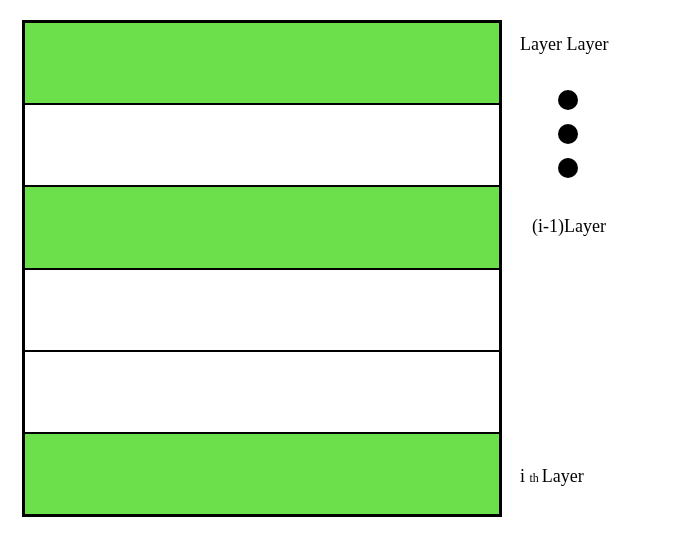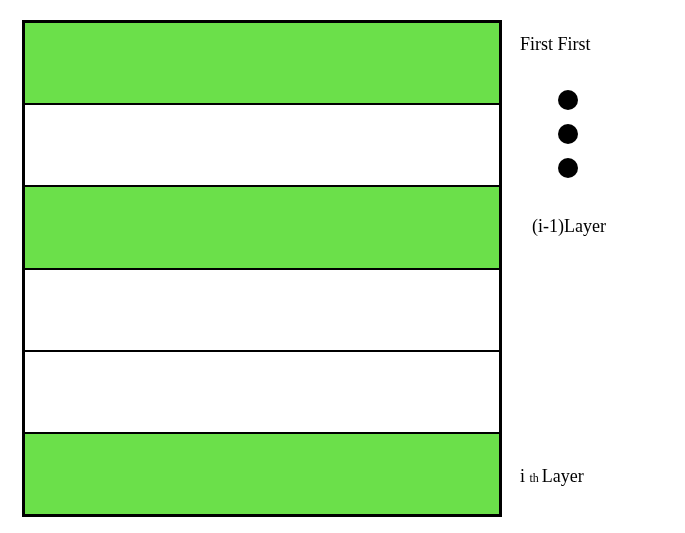--- a/index.html
+++ b/index.html
@@ -60,21 +60,21 @@
 <div class="diagram">
   <div class="row green"></div>
   <div class="row white"></div>
   <div class="row green"></div>
   <div class="row white"></div>
   <div class="row white"></div>
   <div class="row green"></div>
 </div>
 
 <div class="labels">
-  <div class="label-first">First First</div>
+  <div class="label-first">Layer Layer</div>
   <div class="dots">
     <div class="dot-icon"></div>
     <div class="dot-icon"></div>
     <div class="dot-icon"></div>
   </div>
   <div class="label-minus1">(i-1)Layer</div>
   <div class="label-ith">
     <span>i </span><span class="sub">th </span><span>Layer</span>
   </div>
 </div>

